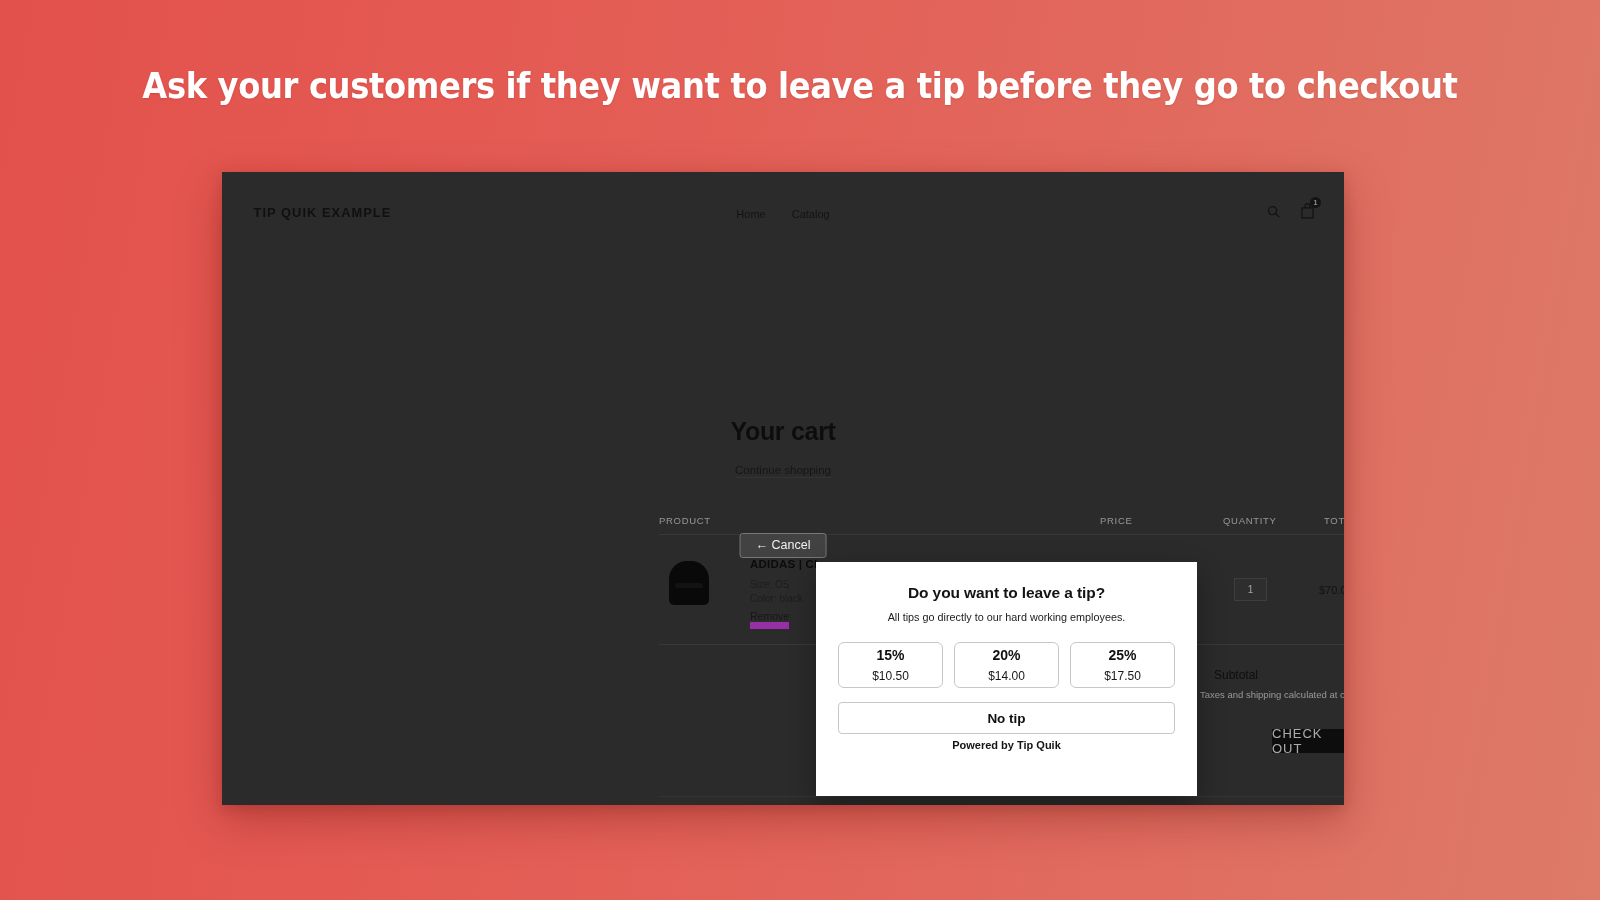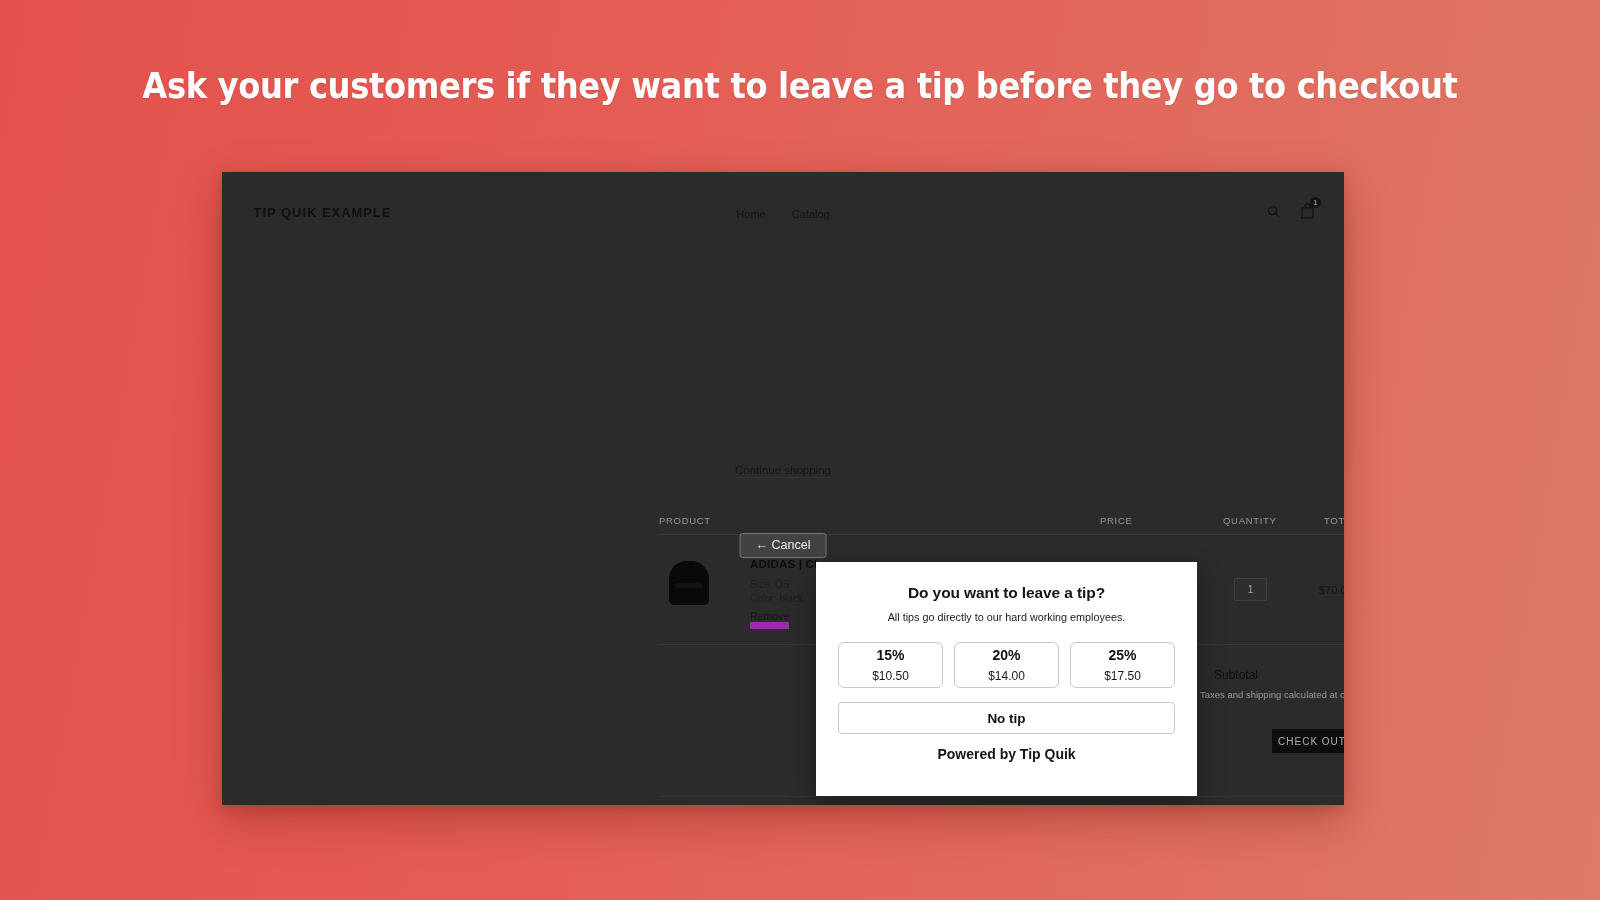--- a/index.html
+++ b/index.html
@@ -265,21 +265,21 @@
     font-size: 9.5px;
     color: #d9d9d9;
     white-space: nowrap;
   }
   .checkout-btn {
     position: absolute;
     left: 1050px; top: 557px;
     width: 80px; height: 24px;
     background: #141414;
     color: #f2f2f2;
-    font-size: 10px;
+    font-size: 13px;
     letter-spacing: 1px;
     display: flex;
     align-items: center;
     justify-content: center;
   }
 
   
   .footer-sep {
     position: absolute;
     left: 437px; top: 624px;
@@ -344,22 +344,22 @@
     border-radius: 4px;
     background: #fff;
     display: flex;
     align-items: center;
     justify-content: center;
     font-size: 13.5px;
     font-weight: bold;
     color: #101010;
   }
   .powered {
-    margin-top: 12px;
-    font-size: 14px;
+    margin-top: 5px;
+    font-size: 11px;
     font-weight: bold;
     color: #141414;
   }
 </style>
 </head>
 <body>
 
 <div class="stage">
 
   <div class="headline">Ask your customers if they want to leave a tip before they go to checkout</div>
@@ -384,20 +384,21 @@
         <div class="icon-btn">
           <svg width="15" height="16" viewBox="0 0 24 26" fill="none" stroke="#1a1a1a" stroke-width="2">
             <path d="M3 8 h18 v16 h-18 z"></path>
             <path d="M8 8 V5 a4 4 0 0 1 8 0 V8"></path>
           </svg>
           <div class="cart-badge">1</div>
         </div>
       </div>
     </div>
 
+    <div class="cart-title">Your cart</div>
     <div class="continue-link">
       <span>Continue shopping</span>
     </div>
 
     <div class="col-head ch-product">PRODUCT</div>
     <div class="col-head ch-price">PRICE</div>
     <div class="col-head ch-quantity">QUANTITY</div>
     <div class="col-head ch-total">TOTAL</div>
 
     <div class="rule rule-top"></div>

